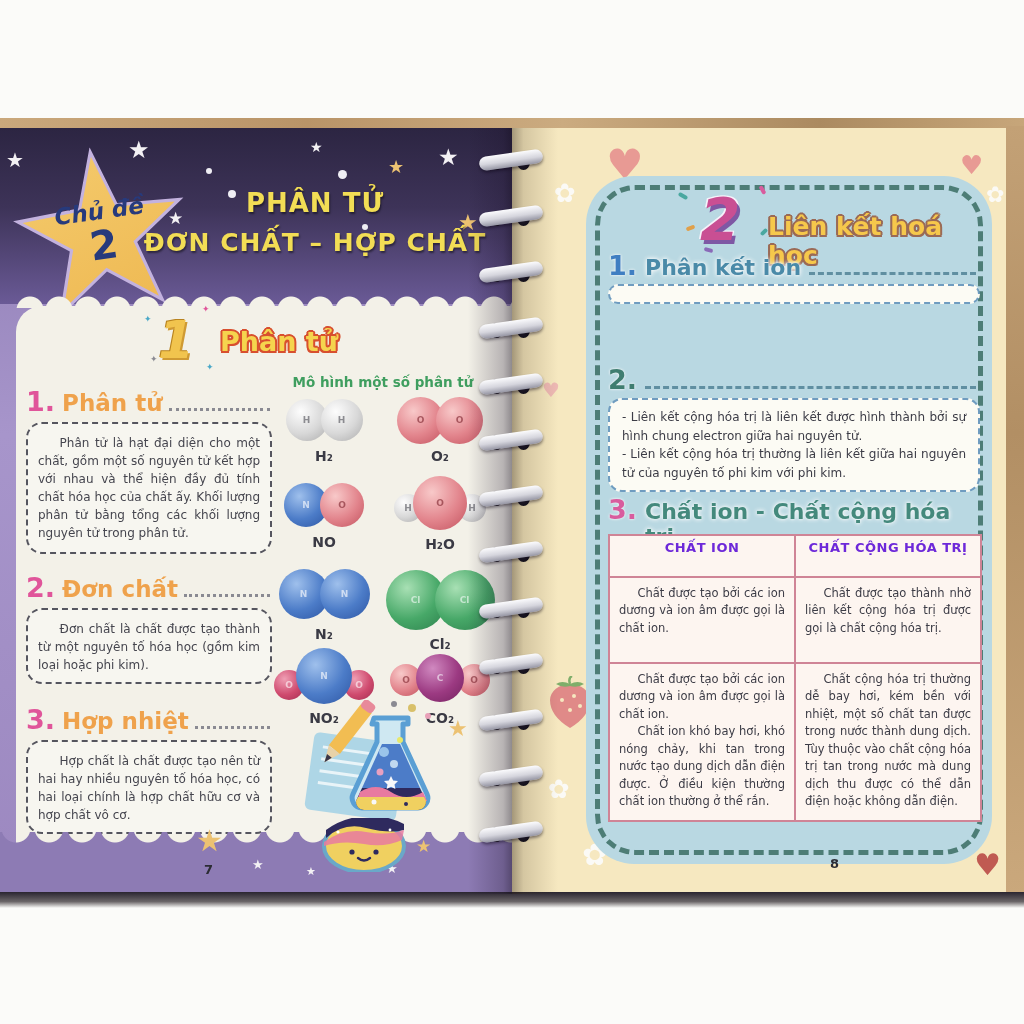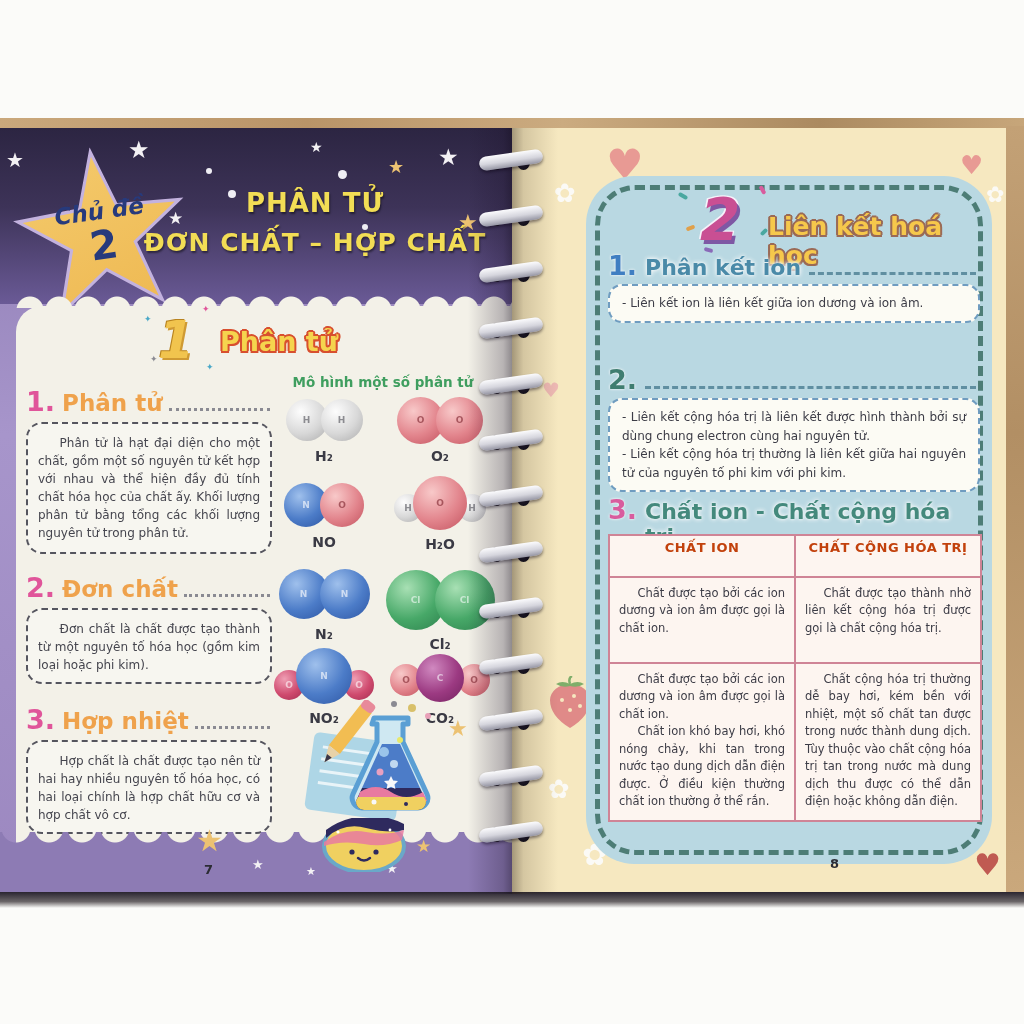--- a/index.html
+++ b/index.html
@@ -133,21 +133,21 @@
   .n-pink { color:#d85c9e; }
   .rp-sec-head .leader { flex:1; border-bottom:3.5px dashed #4a7d92; margin:0 4px 6px 8px; opacity:.8; }
   .rp-box { margin-top:3px; background:#fcfbf4; border:2.5px dashed #6f9cc0; border-radius:14px;
     padding:8px 12px; }
   .rp-box p { font-size:12px; line-height:1.55; color:#3c3c46; text-align:justify; }
 
   
   .ion-table { position:absolute; left:96px; width:374px; border-collapse:collapse; z-index:5;
     background:#fdf5f0; }
   .ion-table th, .ion-table td { border:2px solid #cf8496; vertical-align:top; }
-  .ion-table th { height:42px; color:#c2410c; font-size:13px; letter-spacing:.5px; padding:4px; }
+  .ion-table th { height:42px; color:#6d28d9; font-size:13px; letter-spacing:.5px; padding:4px; }
   .ion-table td { padding:7px 9px 9px 9px; }
   .ion-table td p { font-size:11.5px; line-height:1.52; color:#3c3c46; text-align:justify; text-indent:1.6em; }
   .row1 td { height:86px; }
 
   .rp-footer-num { position:absolute; left:318px; top:728px; font-size:13px; font-weight:bold; color:#2c2c34; z-index:6; }
 
   .heart { position:absolute; line-height:1; }
   .flower { position:absolute; color:#fbfaf6; line-height:1; }
 </style>
 </head>
@@ -438,31 +438,30 @@
       <span class="confetti" style="left:96px;top:62px;width:9px;height:4px;background:#8a6ab8;transform:rotate(15deg)"></span>
     </div>
 
     <div class="rp-section" style="top:122px">
       <div class="rp-sec-head">
         <span class="num n-blue">1.</span>
         <span class="ttl t-blue">Phân kết ion</span>
         <span class="leader"></span>
       </div>
       <div class="rp-box">
-        <p>- Liên kết ion là liên kết giữa ion dương và ion âm.</p>
       </div>
     </div>
 
     <div class="rp-section" style="top:236px">
       <div class="rp-sec-head">
         <span class="num n-teal">2.</span>
         <span class="leader"></span>
       </div>
       <div class="rp-box">
-        <p>- Liên kết cộng hóa trị là liên kết được hình thành bởi sự dùng chung electron cùng hai nguyên tử.</p>
+        <p>- Liên kết cộng hóa trị là liên kết được hình thành bởi sự hình chung electron giữa hai nguyên tử.</p>
         <p>- Liên kết cộng hóa trị thường là liên kết giữa hai nguyên tử của nguyên tố phi kim với phi kim.</p>
       </div>
     </div>
 
     <div class="rp-section" style="top:366px">
       <div class="rp-sec-head">
         <span class="num n-pink">3.</span>
         <span class="ttl t-teal">Chất ion - Chất cộng hóa trị</span>
       </div>
     </div>

